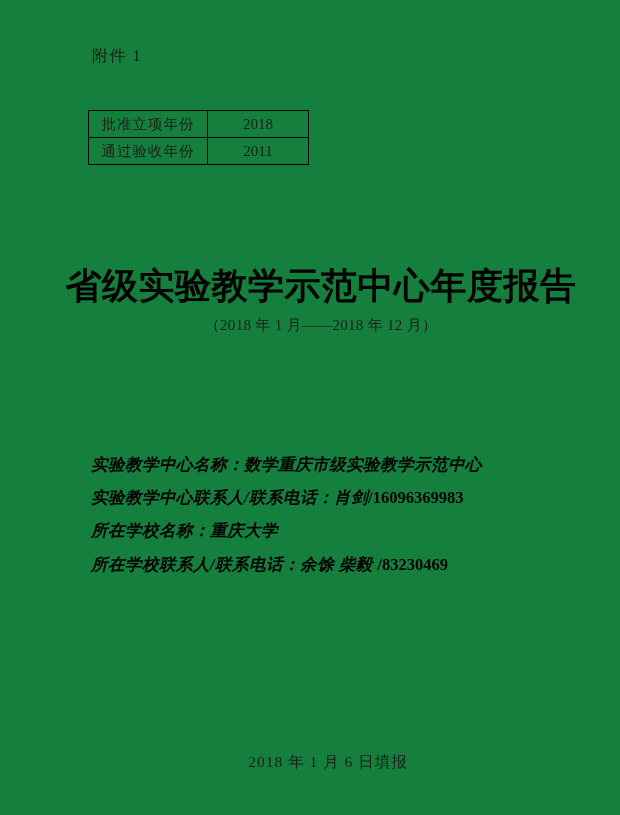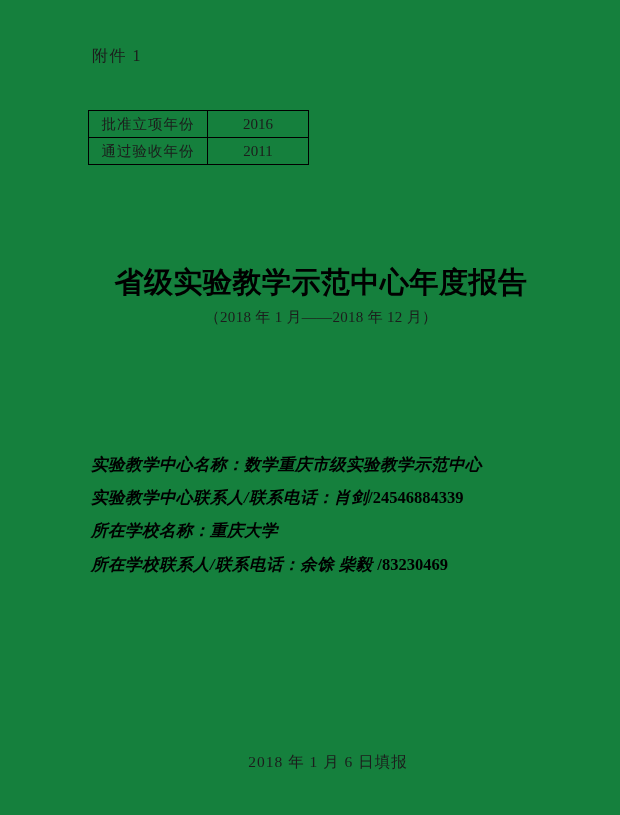--- a/index.html
+++ b/index.html
@@ -47,22 +47,22 @@
   }
 
   .title-wrap {
     position: absolute;
     left: 22px;
     right: 0;
     top: 267px;
     text-align: center;
   }
   .doc-title {
-    font-family: Liberation Serif, serif;
-    font-size: 29px;
+    font-family: Liberation Sans, sans-serif;
+    font-size: 36px;
     line-height: 1.05;
     font-weight: 700;
     letter-spacing: 0.5px;
     color: #000;
   }
   .doc-subtitle {
     margin-top: 11px;
     font-size: 15px;
     letter-spacing: 0.3px;
     color: #1c1c1c;
@@ -106,40 +106,40 @@
 <body>
 
 <div class="page">
 
   <div class="attachment">附件 1</div>
 
   <table class="approval">
     <tbody>
       <tr>
         <td class="t-label">批准立项年份</td>
-        <td class="t-value">2016</td>
+        <td class="t-value">2018</td>
       </tr>
       <tr>
         <td class="t-label">通过验收年份</td>
         <td class="t-value">2011</td>
       </tr>
     </tbody>
   </table>
 
   <div class="title-wrap">
     <div class="doc-title">省级实验教学示范中心年度报告</div>
     <div class="doc-subtitle">（2018 年 1 月——2018 年 12 月）</div>
   </div>
 
   <div class="info-block">
     <div class="info-line">
       <span class="cjk">实验教学中心名称：数学重庆市级实验教学示范中心</span><span class="latin"></span>
     </div>
     <div class="info-line">
-      <span class="cjk">实验教学中心联系人/联系电话：肖剑</span><span class="latin">/24546884339</span>
+      <span class="cjk">实验教学中心联系人/联系电话：肖剑</span><span class="latin">/16096369983</span>
     </div>
     <div class="info-line">
       <span class="cjk">所在学校名称：重庆大学</span><span class="latin"></span>
     </div>
     <div class="info-line">
       <span class="cjk">所在学校联系人/联系电话：余馀 柴毅 </span><span class="latin">/83230469</span>
     </div>
   </div>
 
   <div class="footer-date">2018 年 1 月 6 日填报</div>

